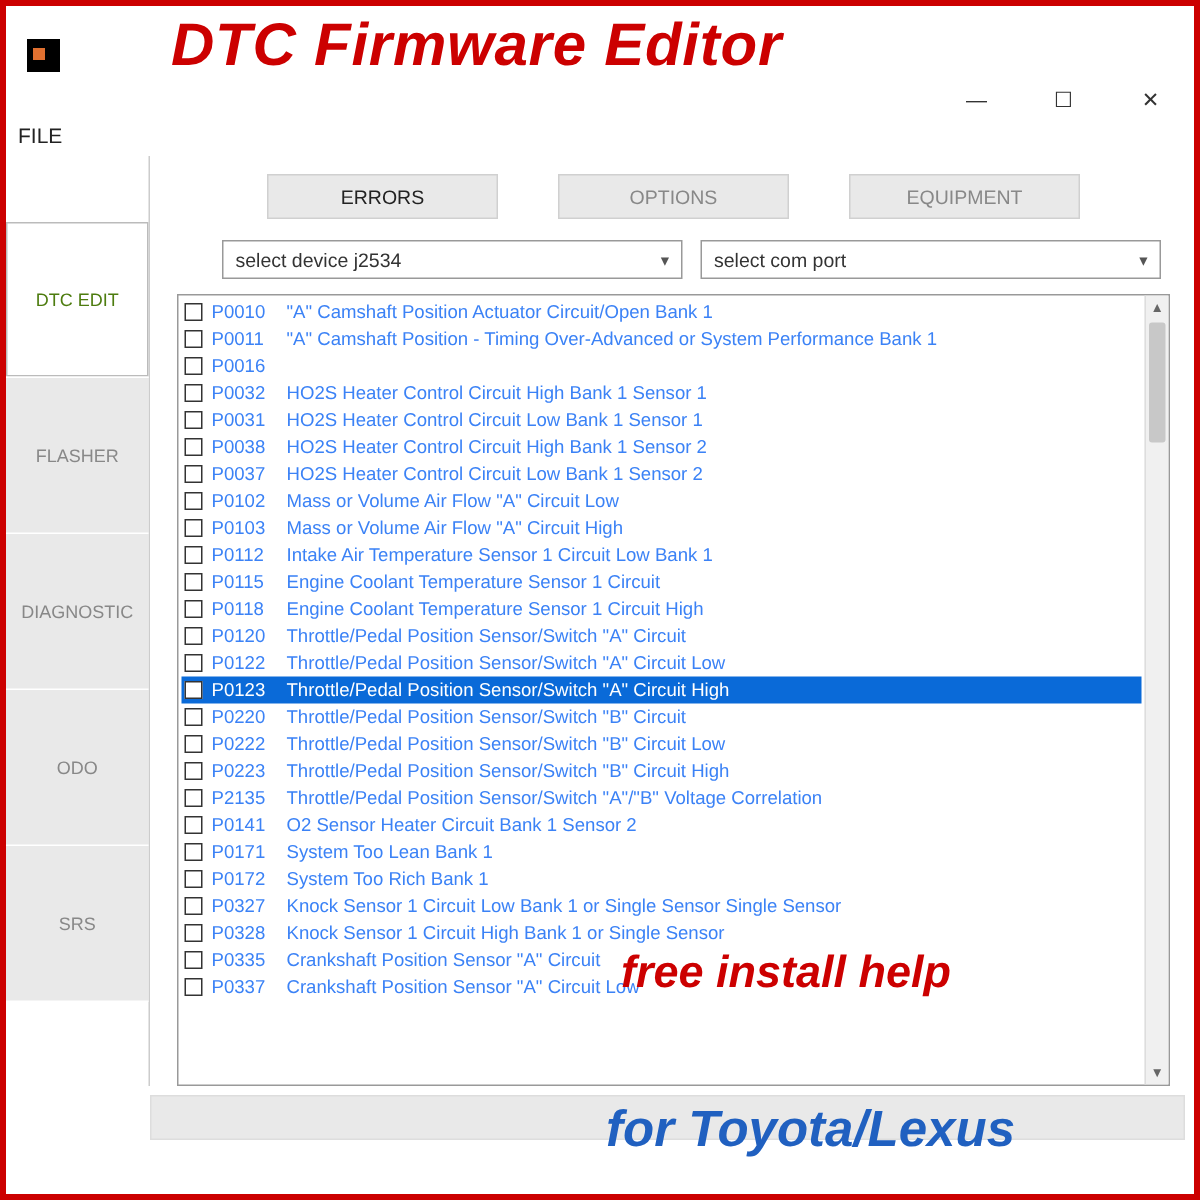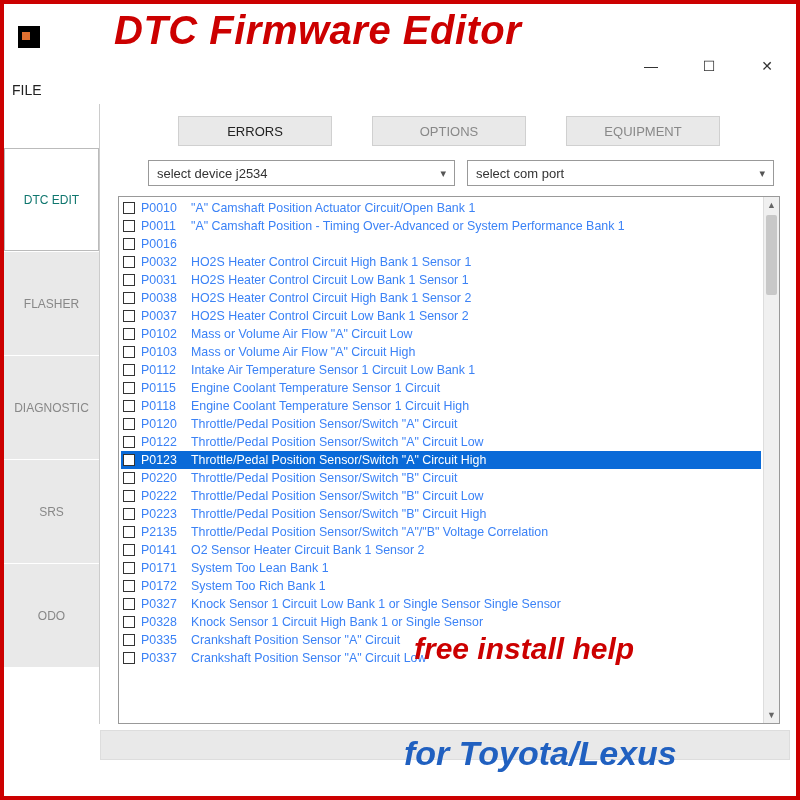--- a/index.html
+++ b/index.html
@@ -9,21 +9,21 @@
   .overlay-help { position: absolute; top: 628px; left: 410px; font-size: 30px; font-weight: 900; color: #c00; font-style: italic; z-index: 50; }
   .overlay-brand { position: absolute; top: 730px; left: 400px; font-size: 34px; font-weight: 900; color: #2060c0; font-style: italic; z-index: 50; }
   .app-icon { position: absolute; top: 22px; left: 14px; width: 22px; height: 22px; background: #000; }
   .app-icon::after { content:""; position:absolute; top:6px; left:4px; width:8px; height:8px; background:#e07030; }
   .win-controls { position: absolute; top: 50px; right: 10px; display: flex; gap: 20px; }
   .win-ctrl { width: 38px; height: 24px; display:flex; align-items:center; justify-content:center; font-size:14px; color:#333; cursor:default; }
   .menubar { position: absolute; top: 78px; left: 8px; font-size: 14px; color: #222; }
   .main { position: absolute; top: 100px; left: 0; right: 0; bottom: 72px; display:flex; }
   .sidebar { width: 96px; background:#fff; border-right:1px solid #ccc; display:flex; flex-direction:column; padding-top: 44px; }
   .side-tab { height: 104px; display:flex; align-items:center; justify-content:center; font-size:12px; color:#888; background:#e9e9e9; border-bottom:1px solid #fff; }
-  .side-tab.active { background:#fff; color:#0f766e; box-shadow: inset 0 0 0 1px #bbb; }
+  .side-tab.active { background:#fff; color:#4d7c0f; box-shadow: inset 0 0 0 1px #bbb; }
   .content { flex:1; padding: 12px 16px 0 18px; display:flex; flex-direction:column; }
   .tabbar { display:flex; gap: 40px; padding: 0 60px 12px 60px; }
   .tabbtn { flex:1; height: 30px; background:#e9e9e9; border:1px solid #d0d0d0; display:flex; align-items:center; justify-content:center; font-size:13px; color:#888; }
   .tabbtn.active { color:#222; }
   .combos { display:flex; gap: 12px; padding: 2px 6px 10px 30px; }
   .combo { flex:1; height:26px; border:1px solid #999; background:#fff; display:flex; align-items:center; padding:0 8px; font-size:13px; color:#333; position:relative; }
   .combo .chev { position:absolute; right:8px; font-size:11px; color:#555; }
   .listwrap { flex:1; border:1px solid #999; background:#fff; overflow:hidden; position:relative; }
   .list { position:absolute; top:0; left:0; right:16px; bottom:0; overflow:hidden; padding:2px 2px; }
   .row { display:flex; align-items:center; height:18px; font-size:12.4px; color:#3b82f6; white-space:nowrap; padding-left:2px; }
@@ -51,22 +51,22 @@
   <div class="win-ctrl">✕</div>
 </div>
 
 <div class="menubar">FILE</div>
 
 <div class="main">
   <div class="sidebar" id="sidebar">
       <div class="side-tab active">DTC EDIT</div>
       <div class="side-tab">FLASHER</div>
       <div class="side-tab">DIAGNOSTIC</div>
+      <div class="side-tab">ODO</div>
       <div class="side-tab">SRS</div>
-      <div class="side-tab">ODO</div>
     </div>
   <div class="content">
     <div class="tabbar" id="tabbar">
         <div class="tabbtn active">ERRORS</div>
         <div class="tabbtn">OPTIONS</div>
         <div class="tabbtn">EQUIPMENT</div>
       </div>
     <div class="combos">
       <div class="combo">
         <span>select device j2534</span>

